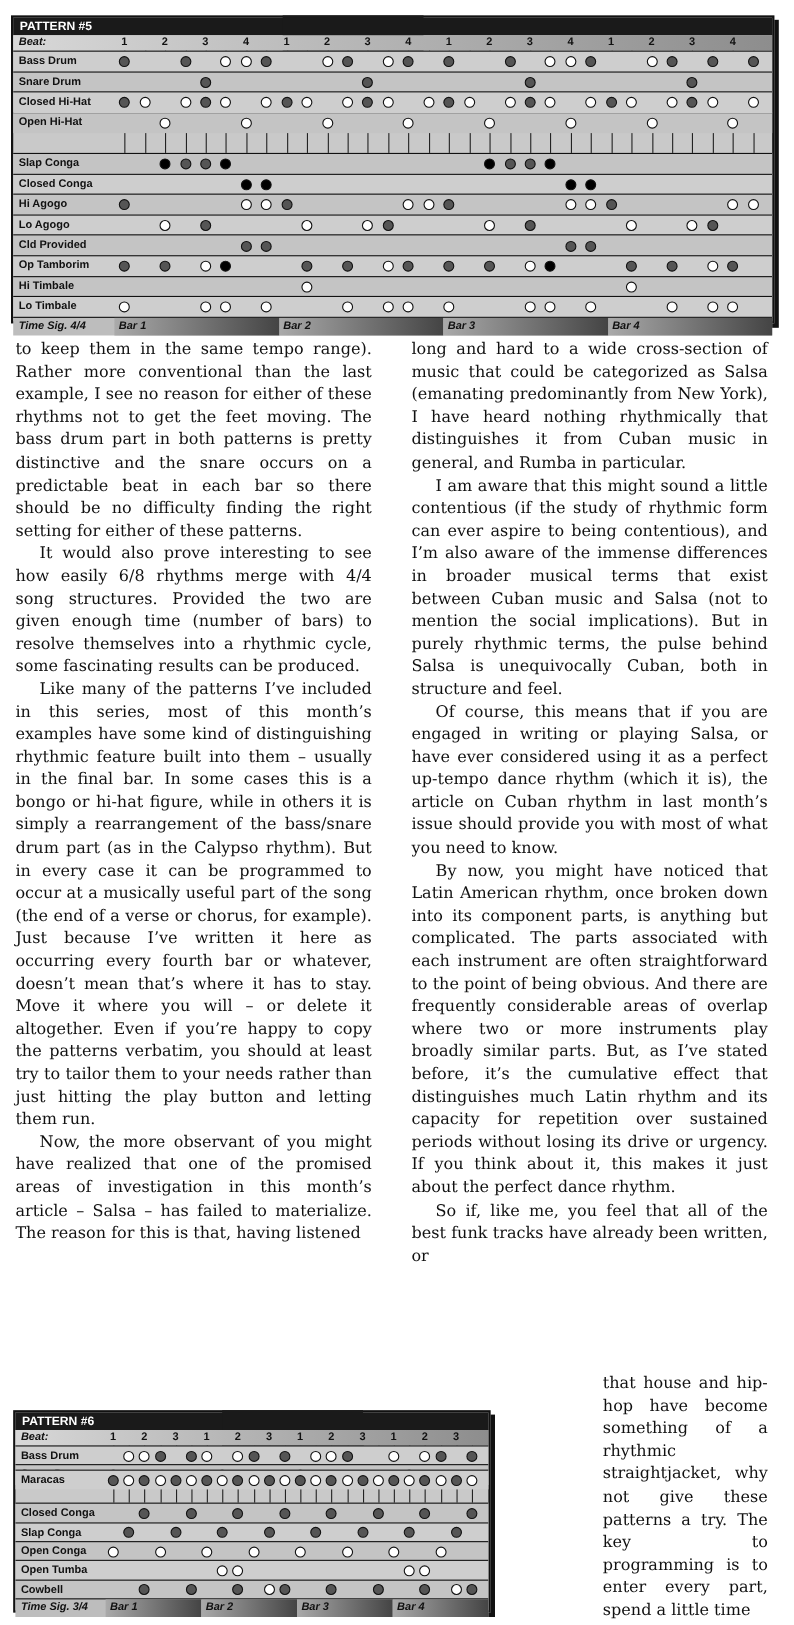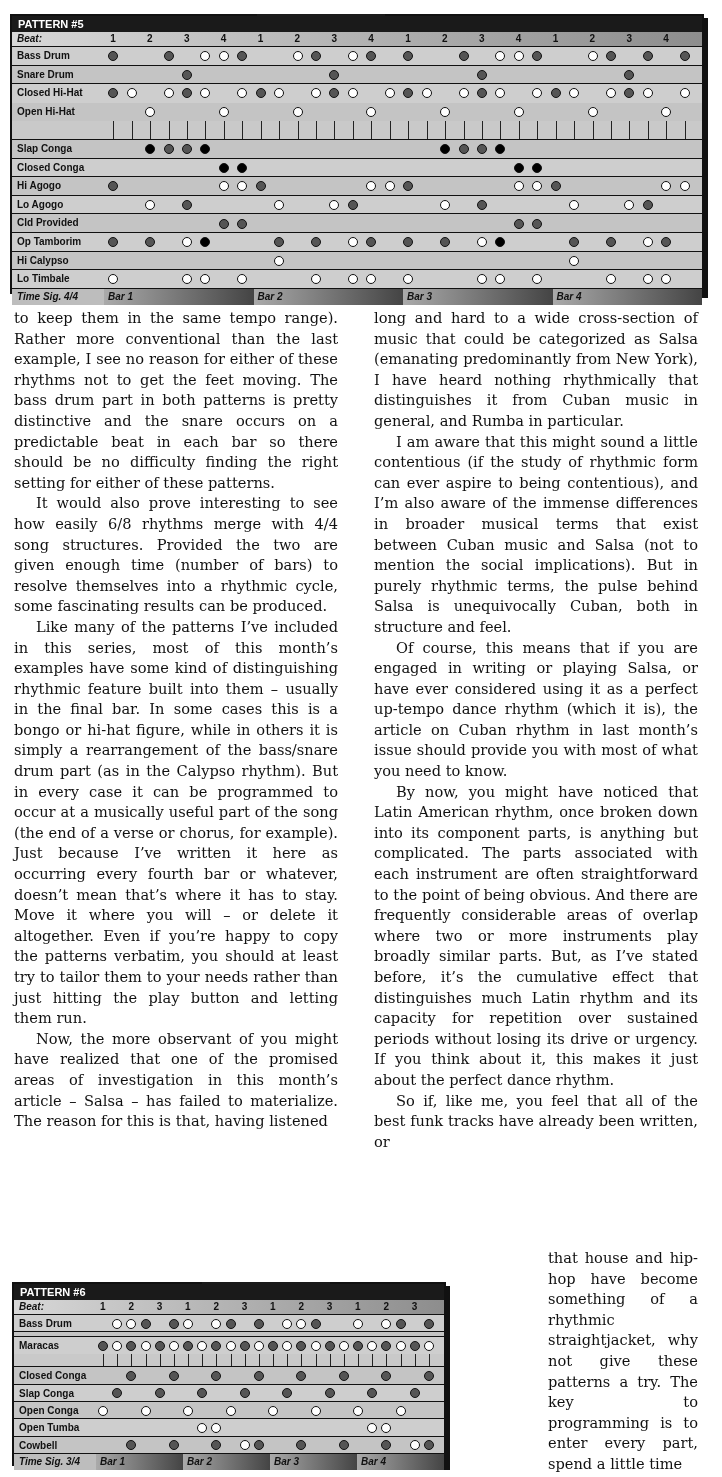--- a/index.html
+++ b/index.html
@@ -213,21 +213,21 @@
       <div class="dot f" style="left: 391.219px; top: 4.3px;"></div>
       <div class="dot f" style="left: 428.094px; top: 4.3px;"></div>
       <div class="dot o" style="left: 464.969px; top: 4.3px;"></div>
       <div class="dot b" style="left: 483.406px; top: 4.3px;"></div>
       <div class="dot f" style="left: 557.156px; top: 4.3px;"></div>
       <div class="dot f" style="left: 594.031px; top: 4.3px;"></div>
       <div class="dot o" style="left: 630.906px; top: 4.3px;"></div>
       <div class="dot f" style="left: 649.344px; top: 4.3px;"></div>
     </div>
     <div class="row" style="top: 234.6px; height: 18.6px; line-height: 18.6px; background: rgb(196, 196, 196);">
-      <span class="lbl">Hi Calypso</span>
+      <span class="lbl">Hi Timbale</span>
       <div class="dot o" style="left: 262.156px; top: 4.3px;"></div>
       <div class="dot o" style="left: 557.156px; top: 4.3px;"></div>
     </div>
     <div class="row" style="top: 253.2px; height: 18.6px; line-height: 18.6px; background: rgb(206, 206, 206);">
       <span class="lbl">Lo Timbale</span>
       <div class="dot o" style="left: 96.2188px; top: 4.3px;"></div>
       <div class="dot o" style="left: 169.969px; top: 4.3px;"></div>
       <div class="dot o" style="left: 188.406px; top: 4.3px;"></div>
       <div class="dot o" style="left: 225.281px; top: 4.3px;"></div>
       <div class="dot o" style="left: 299.031px; top: 4.3px;"></div>

